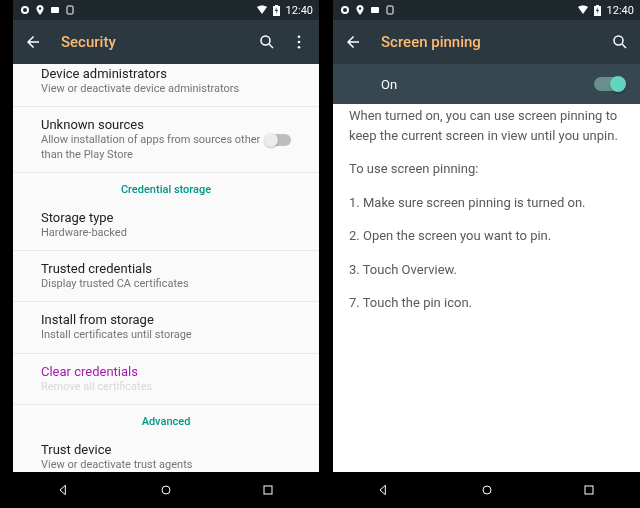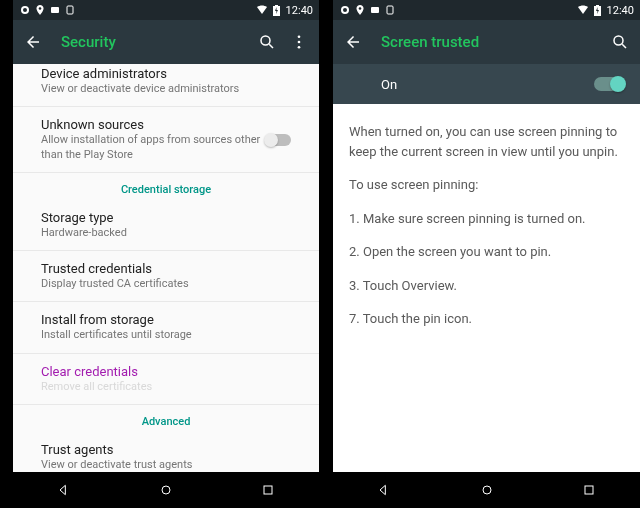--- a/index.html
+++ b/index.html
@@ -33,21 +33,21 @@
   }
   .status-left { display: flex; align-items: center; gap: 3px; }
   .status-right { display: flex; align-items: center; gap: 3px; }
   .status-icon { width: 12px; height: 12px; display: inline-flex; align-items: center; justify-content: center; }
   .app-bar {
     height: 44px;
     background: #2b383f;
     display: flex;
     align-items: center;
     padding: 0 8px;
-    color: #22c55e;
+    color: #fdba74;
     justify-content: center;
   }
   .app-bar .back { width: 24px; height: 24px; display: flex; align-items: center; justify-content: center; cursor: pointer; }
   .app-bar .title { font-size: 15px; font-weight: 500; margin-left: 16px; flex: 1; }
   .app-bar .action { width: 24px; height: 24px; display: flex; align-items: center; justify-content: center; cursor: pointer; margin-left: 8px; }
   .sub-bar {
     height: 40px;
     background: #37474f;
     display: flex;
     align-items: center;
@@ -95,21 +95,21 @@
   }
   .nav-bar {
     height: 36px;
     background: #000;
     display: flex;
     justify-content: space-around;
     align-items: center;
   }
   .nav-btn { width: 20px; height: 20px; display: flex; align-items: center; justify-content: center; cursor: pointer; }
   .body-text {
-    padding: 18px 16px;
+    padding: 2px 16px;
     font-size: 13px;
     color: #5a5a5a;
     line-height: 1.5;
   }
   .body-text p { margin-bottom: 14px; }
   svg { display: block; }
 </style>
 </head>
 <body>
 
@@ -217,21 +217,21 @@
     <div class="list-item disabled">
       <div class="text">
         <div class="primary">Clear credentials</div>
         <div class="secondary">Remove all certificates</div>
       </div>
     </div>
 
     <div class="section-header">Advanced</div>
     <div class="list-item">
       <div class="text">
-        <div class="primary">Trust agents</div>
+        <div class="primary">Trust device</div>
         <div class="secondary">View or deactivate trust agents</div>
       </div>
     </div>
 
   </div>
 
   <div class="nav-bar">
     <div class="nav-btn">
         <svg width="16" height="16" viewBox="0 0 24 24">
           <path d="M14 5 L6 12 L14 19 Z" fill="none" stroke="#fff" stroke-width="1.5"></path>
@@ -292,21 +292,21 @@
       <span style="font-size:11px;">12:40</span>
     </div>
   </div>
 
   <div class="app-bar">
     <div class="back">
       <svg width="18" height="18" viewBox="0 0 24 24">
           <path d="M20 11H7.8l5.6-5.6L12 4l-8 8 8 8 1.4-1.4L7.8 13H20z" fill="#fff"></path>
         </svg>
     </div>
-    <div class="title">Screen trusted</div>
+    <div class="title">Screen pinning</div>
     <div class="action">
       <svg width="18" height="18" viewBox="0 0 24 24">
           <circle cx="10" cy="10" r="6" fill="none" stroke="#fff" stroke-width="2"></circle>
           <line x1="15" y1="15" x2="20" y2="20" stroke="#fff" stroke-width="2"></line>
         </svg>
     </div>
   </div>
 
   <div class="sub-bar">
     <div class="label">On</div>

